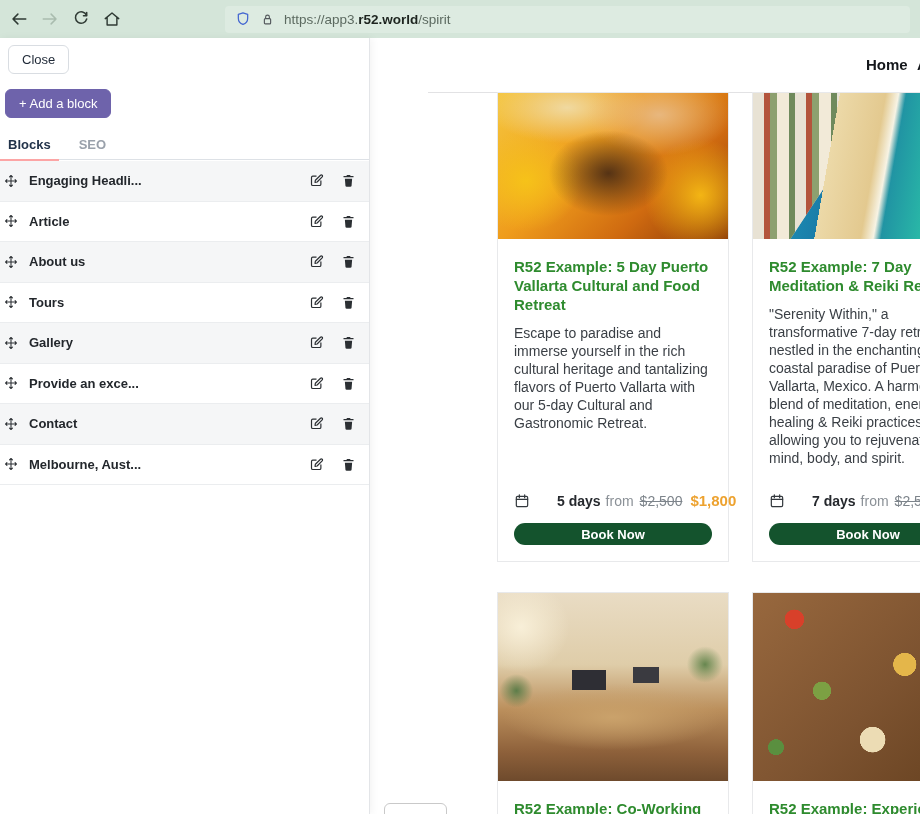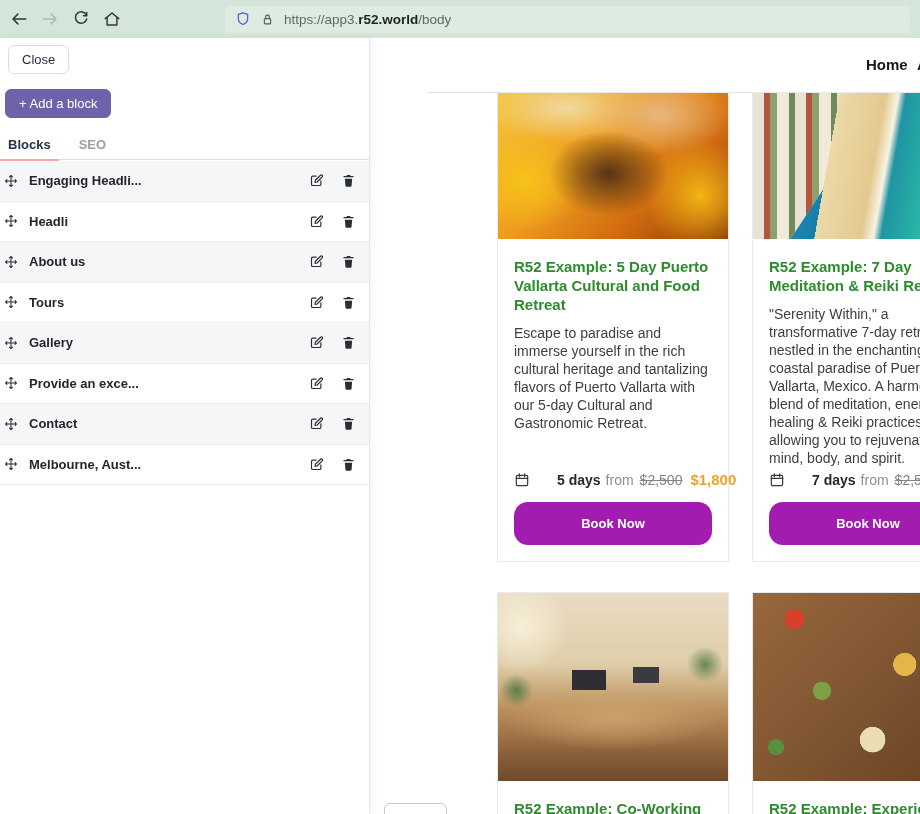--- a/index.html
+++ b/index.html
@@ -140,21 +140,21 @@
   .card-body { flex:1; display:flex; flex-direction:column; padding:10px 16px 16px; }
   .card-title { color:#2e8b2e; font-size:15px; font-weight:700; line-height:19px; margin:8px 0 10px; }
   .card-desc  { font-size:14px; color:#3a3f45; line-height:18px; }
   .price-row { margin-top:auto; display:flex; align-items:center; font-size:14px; white-space:nowrap; }
   .cal-icon { width:16px; height:16px; color:#33383d; margin-right:7px; flex:0 0 auto; }
   .days  { font-weight:600; color:#26292e;margin-left:20px; }
   .from  { color:#8b9197; margin-left:5px; }
   .strike{ color:#7d848b; text-decoration:line-through; margin-left:6px; }
   .sale  { color:#eda22f; font-weight:700; font-size:15px; margin-left:8px; }
   .book-btn {
-    margin-top:14px; width:100%; height:43px; background:#a21caf; border:none;
+    margin-top:14px; width:100%; height:22px; background:#14532d; border:none;
     border-radius:14px; color:#fff; font-family:inherit; font-size:13px; font-weight:700;
     cursor:pointer; flex:0 0 auto;
   }
 
   
   .bottom-tooltip {
     position:absolute; left:384px; top:803px; width:63px; height:22px;
     background:#fff; border:1px solid #c9c9c9; border-radius:6px; z-index:9;
   }
 
@@ -215,21 +215,21 @@
     <svg class="bicon home">
         <use href="#i-home"></use>
       </svg>
     <div class="url-field">
       <svg class="shield">
           <use href="#i-shield"></use>
         </svg>
       <svg class="lock">
           <use href="#i-lock"></use>
         </svg>
-      <span class="url-text"><span>https://app3.</span><span class="domain">r52.world</span><span>/body</span></span>
+      <span class="url-text"><span>https://app3.</span><span class="domain">r52.world</span><span>/spirit</span></span>
     </div>
   </div>
 
   <div class="preview">
     <div class="nav-home">Home</div>
     <div class="nav-next">About</div>
     <div class="preview-divider"></div>
 
     <div class="card card1">
       <div class="card-img img1"></div>
@@ -301,21 +301,21 @@
             </svg>
           <svg class="row-trash">
               <use href="#i-trash"></use>
             </svg>
         </span>
       </div>
       <div class="block-row">
         <svg class="row-move">
             <use href="#i-move"></use>
           </svg>
-        <span class="row-label">Headli</span>
+        <span class="row-label">Article</span>
         <span class="row-actions">
           <svg class="row-edit">
               <use href="#i-edit"></use>
             </svg>
           <svg class="row-trash">
               <use href="#i-trash"></use>
             </svg>
         </span>
       </div>
       <div class="block-row alt">

